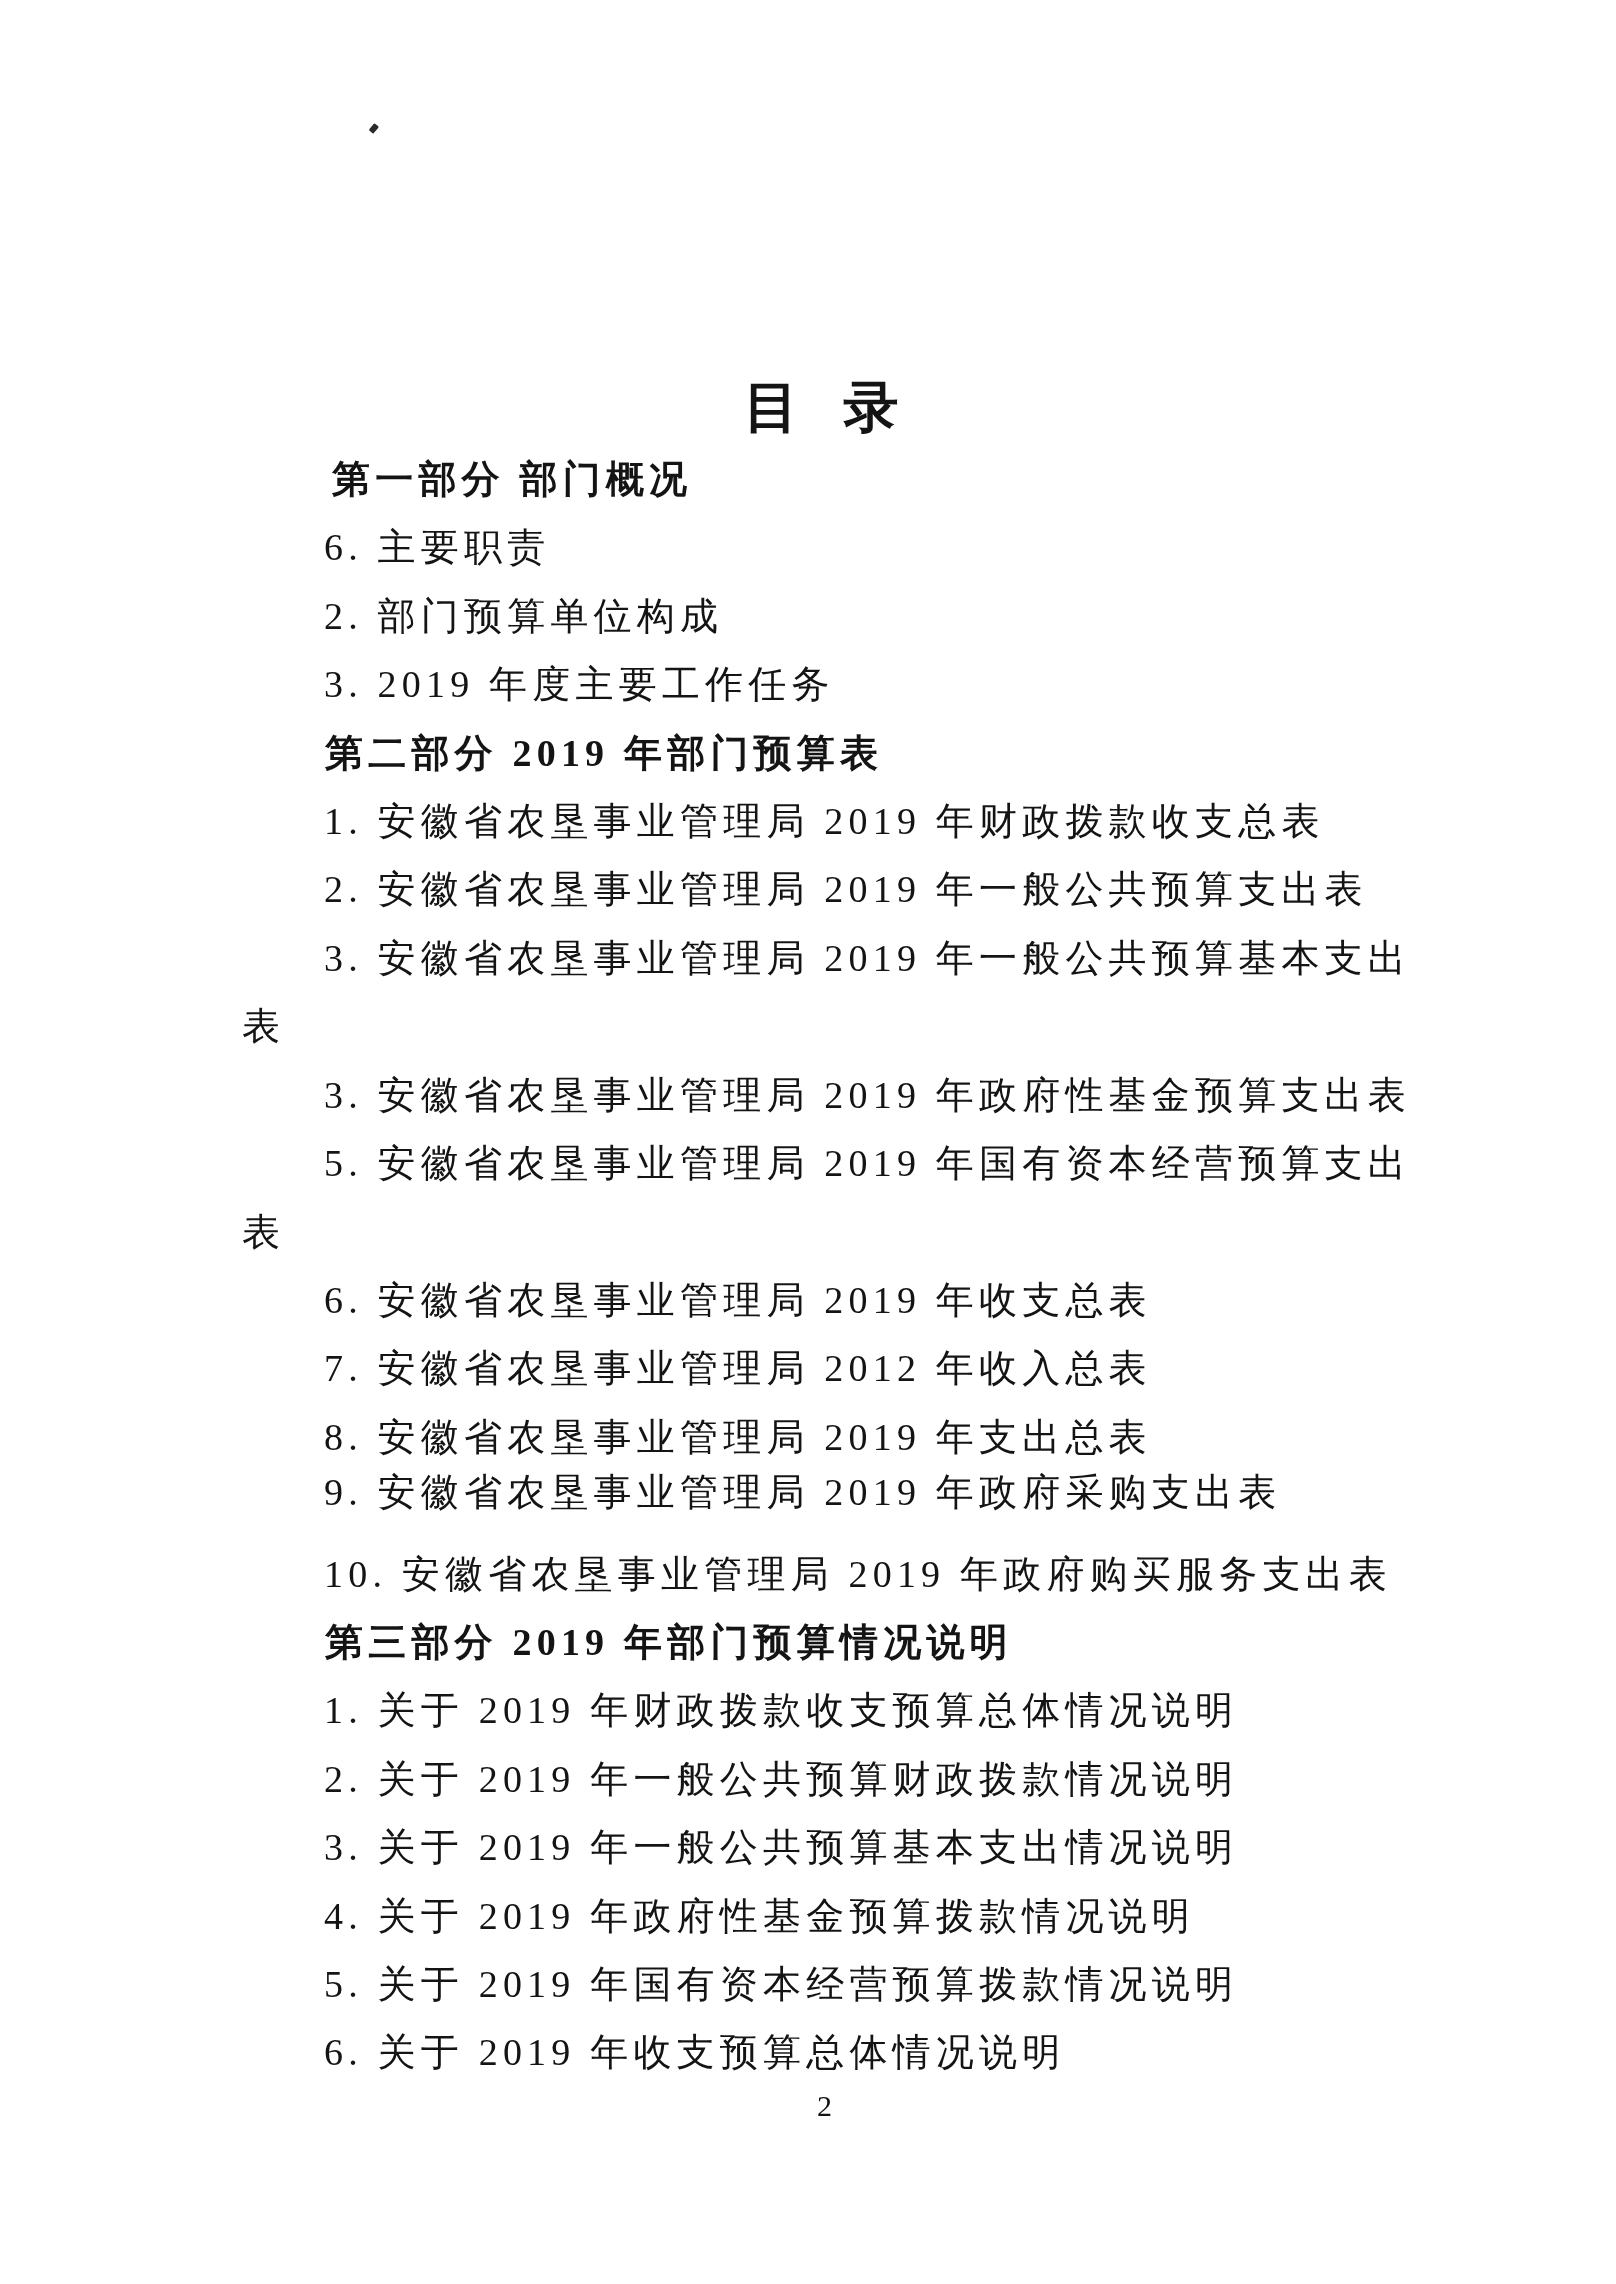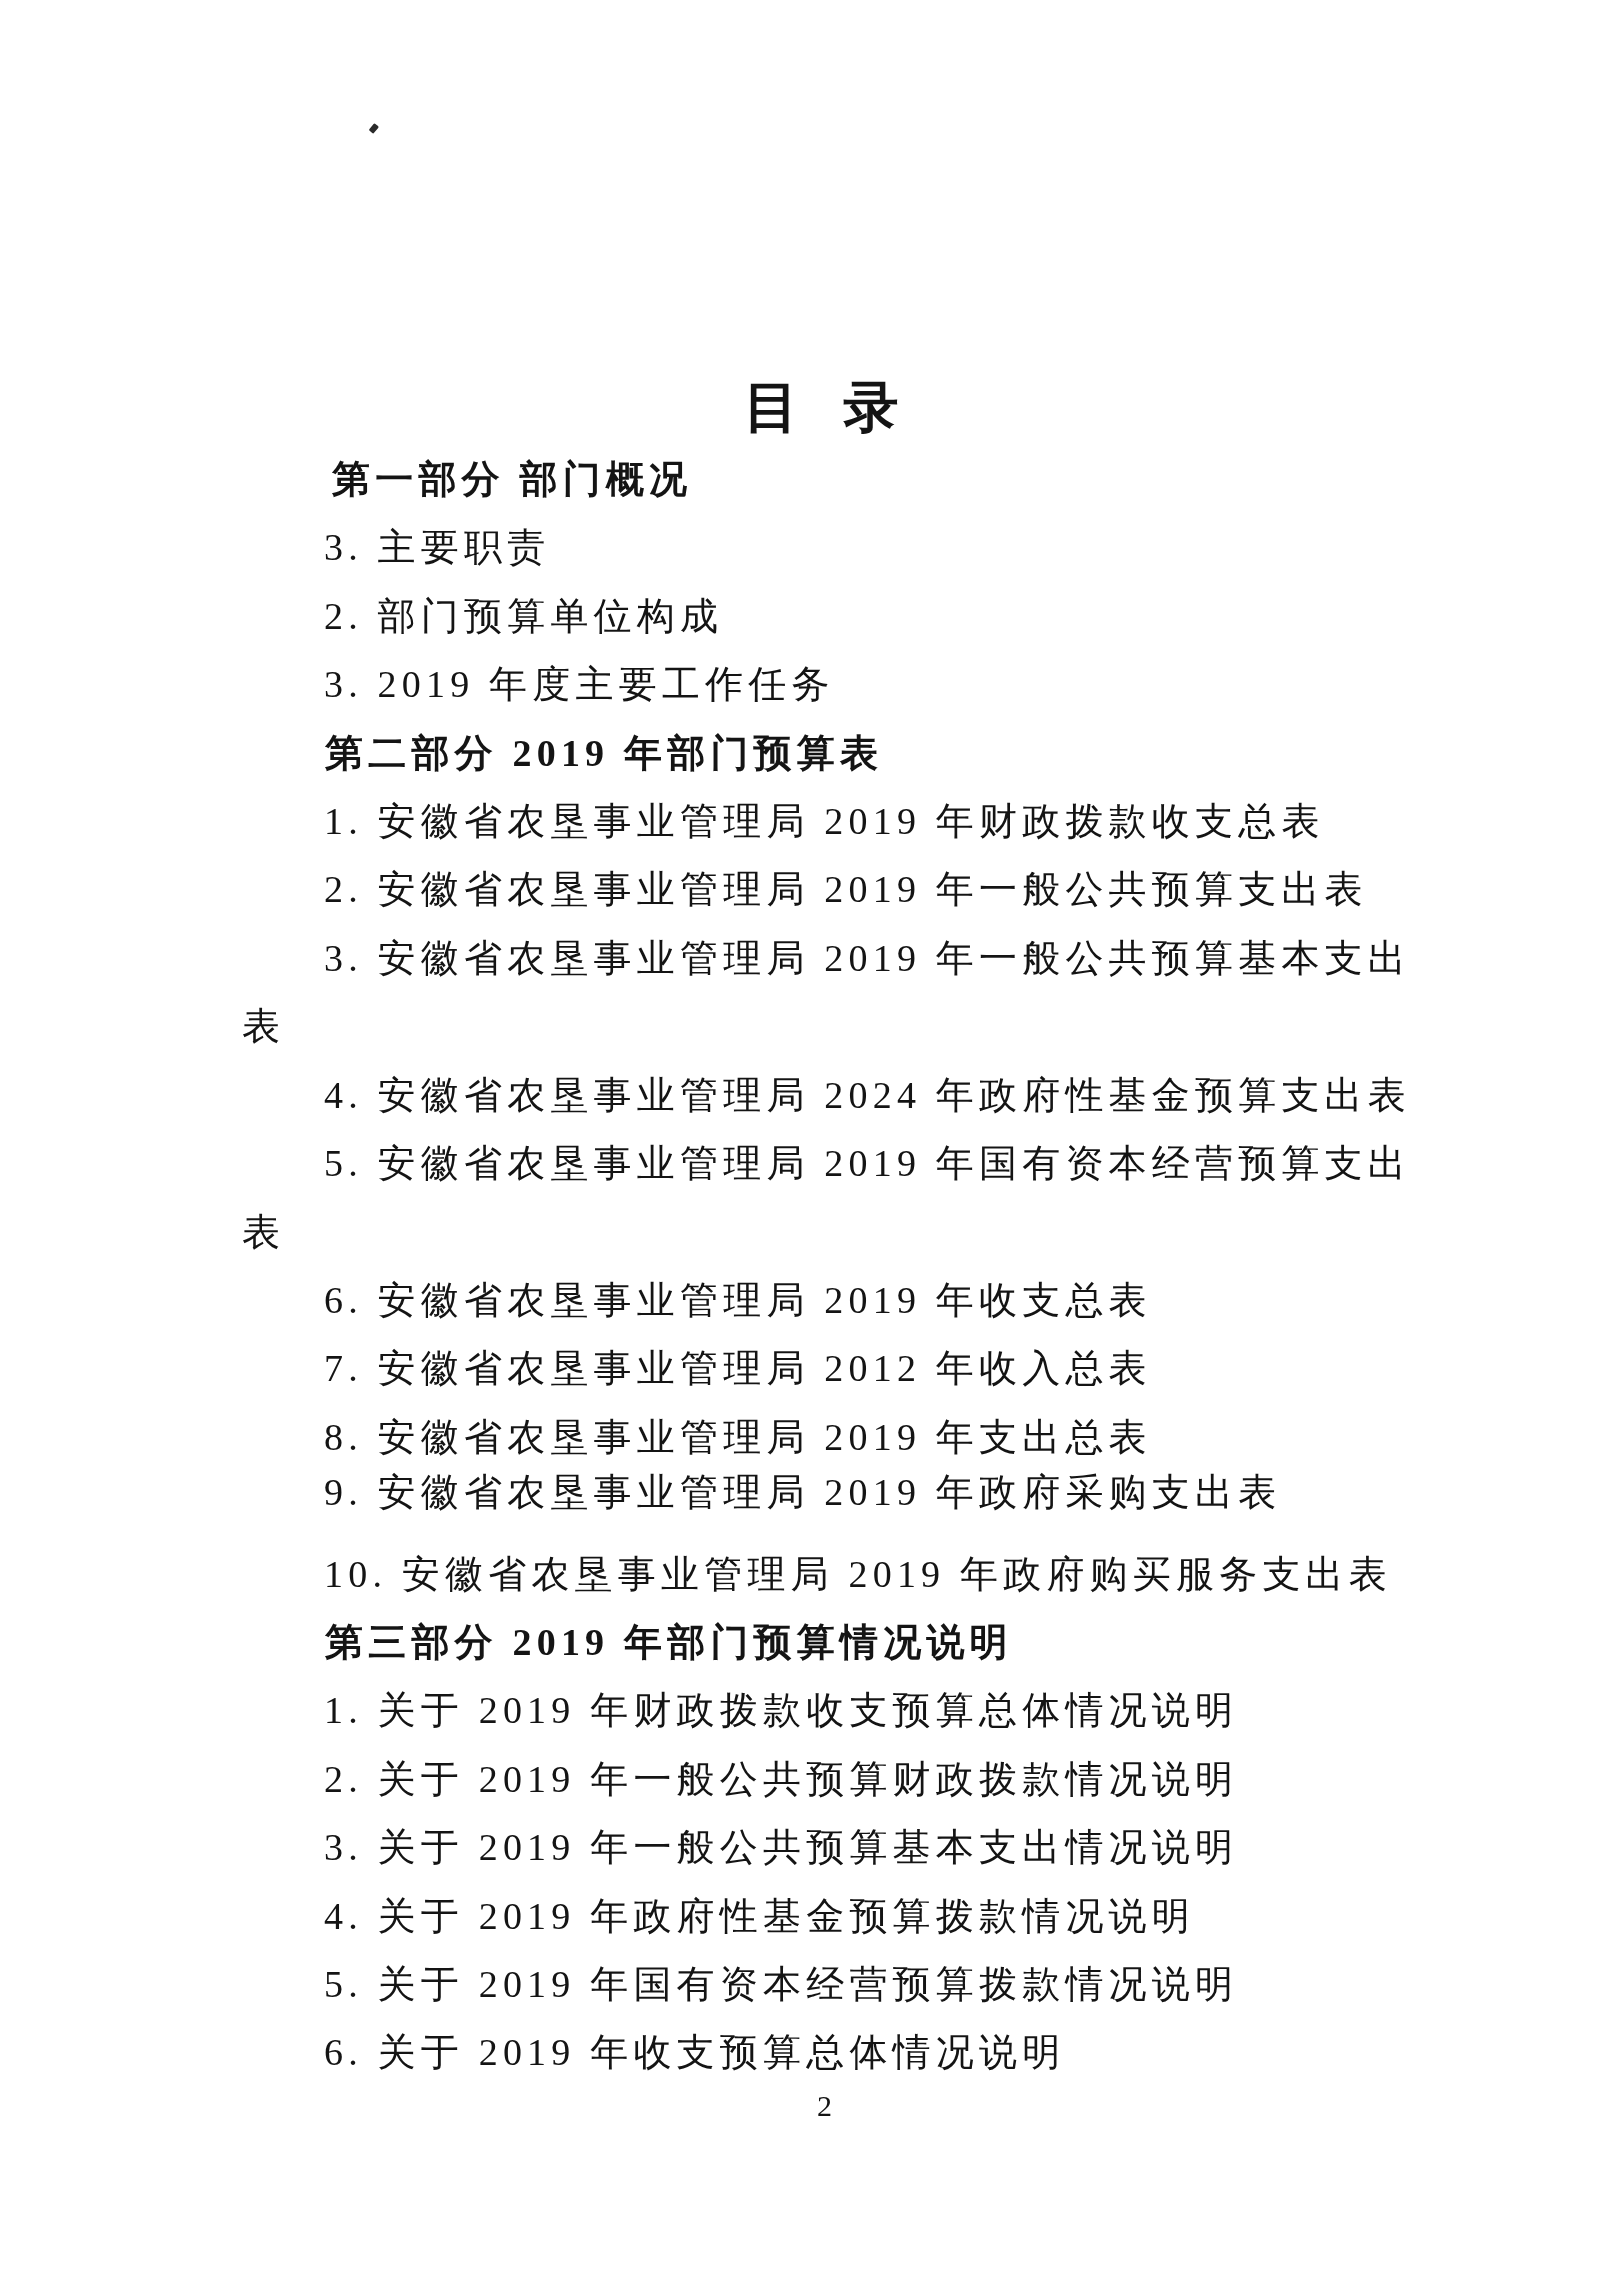--- a/index.html
+++ b/index.html
@@ -78,29 +78,29 @@
   }
 </style>
 </head>
 <body>
 
 <div class="page">
   <span class="scan-dot"></span>
   <h1 class="doc-title">目 录</h1>
   <div class="toc" id="toc">
       <div class="toc-line style-header" style="top: 454px; margin-left: 7px;">第一部分 部门概况</div>
-      <div class="toc-line style-item" style="top: 522px;">3. 主要职责</div>
+      <div class="toc-line style-item" style="top: 522px;">6. 主要职责</div>
       <div class="toc-line style-item" style="top: 591px;">2. 部门预算单位构成</div>
       <div class="toc-line style-item" style="top: 659px;">3. 2019 年度主要工作任务</div>
       <div class="toc-line style-header" style="top: 728px;">第二部分 2019 年部门预算表</div>
       <div class="toc-line style-item" style="top: 796px;">1. 安徽省农垦事业管理局 2019 年财政拨款收支总表</div>
       <div class="toc-line style-item" style="top: 864px;">2. 安徽省农垦事业管理局 2019 年一般公共预算支出表</div>
       <div class="toc-line style-item" style="top: 933px;">3. 安徽省农垦事业管理局 2019 年一般公共预算基本支出</div>
       <div class="toc-line style-continuation" style="top: 1001px;">表</div>
-      <div class="toc-line style-item" style="top: 1070px;">4. 安徽省农垦事业管理局 2024 年政府性基金预算支出表</div>
+      <div class="toc-line style-item" style="top: 1070px;">3. 安徽省农垦事业管理局 2019 年政府性基金预算支出表</div>
       <div class="toc-line style-item" style="top: 1138px;">5. 安徽省农垦事业管理局 2019 年国有资本经营预算支出</div>
       <div class="toc-line style-continuation" style="top: 1207px;">表</div>
       <div class="toc-line style-item" style="top: 1275px;">6. 安徽省农垦事业管理局 2019 年收支总表</div>
       <div class="toc-line style-item" style="top: 1343px;">7. 安徽省农垦事业管理局 2012 年收入总表</div>
       <div class="toc-line style-item" style="top: 1412px;">8. 安徽省农垦事业管理局 2019 年支出总表</div>
       <div class="toc-line style-item" style="top: 1444px; margin-top: 23px;">9. 安徽省农垦事业管理局 2019 年政府采购支出表</div>
       <div class="toc-line style-item" style="top: 1549px;">10. 安徽省农垦事业管理局 2019 年政府购买服务支出表</div>
       <div class="toc-line style-header" style="top: 1617px;">第三部分 2019 年部门预算情况说明</div>
       <div class="toc-line style-item" style="top: 1685px;">1. 关于 2019 年财政拨款收支预算总体情况说明</div>
       <div class="toc-line style-item" style="top: 1754px;">2. 关于 2019 年一般公共预算财政拨款情况说明</div>

